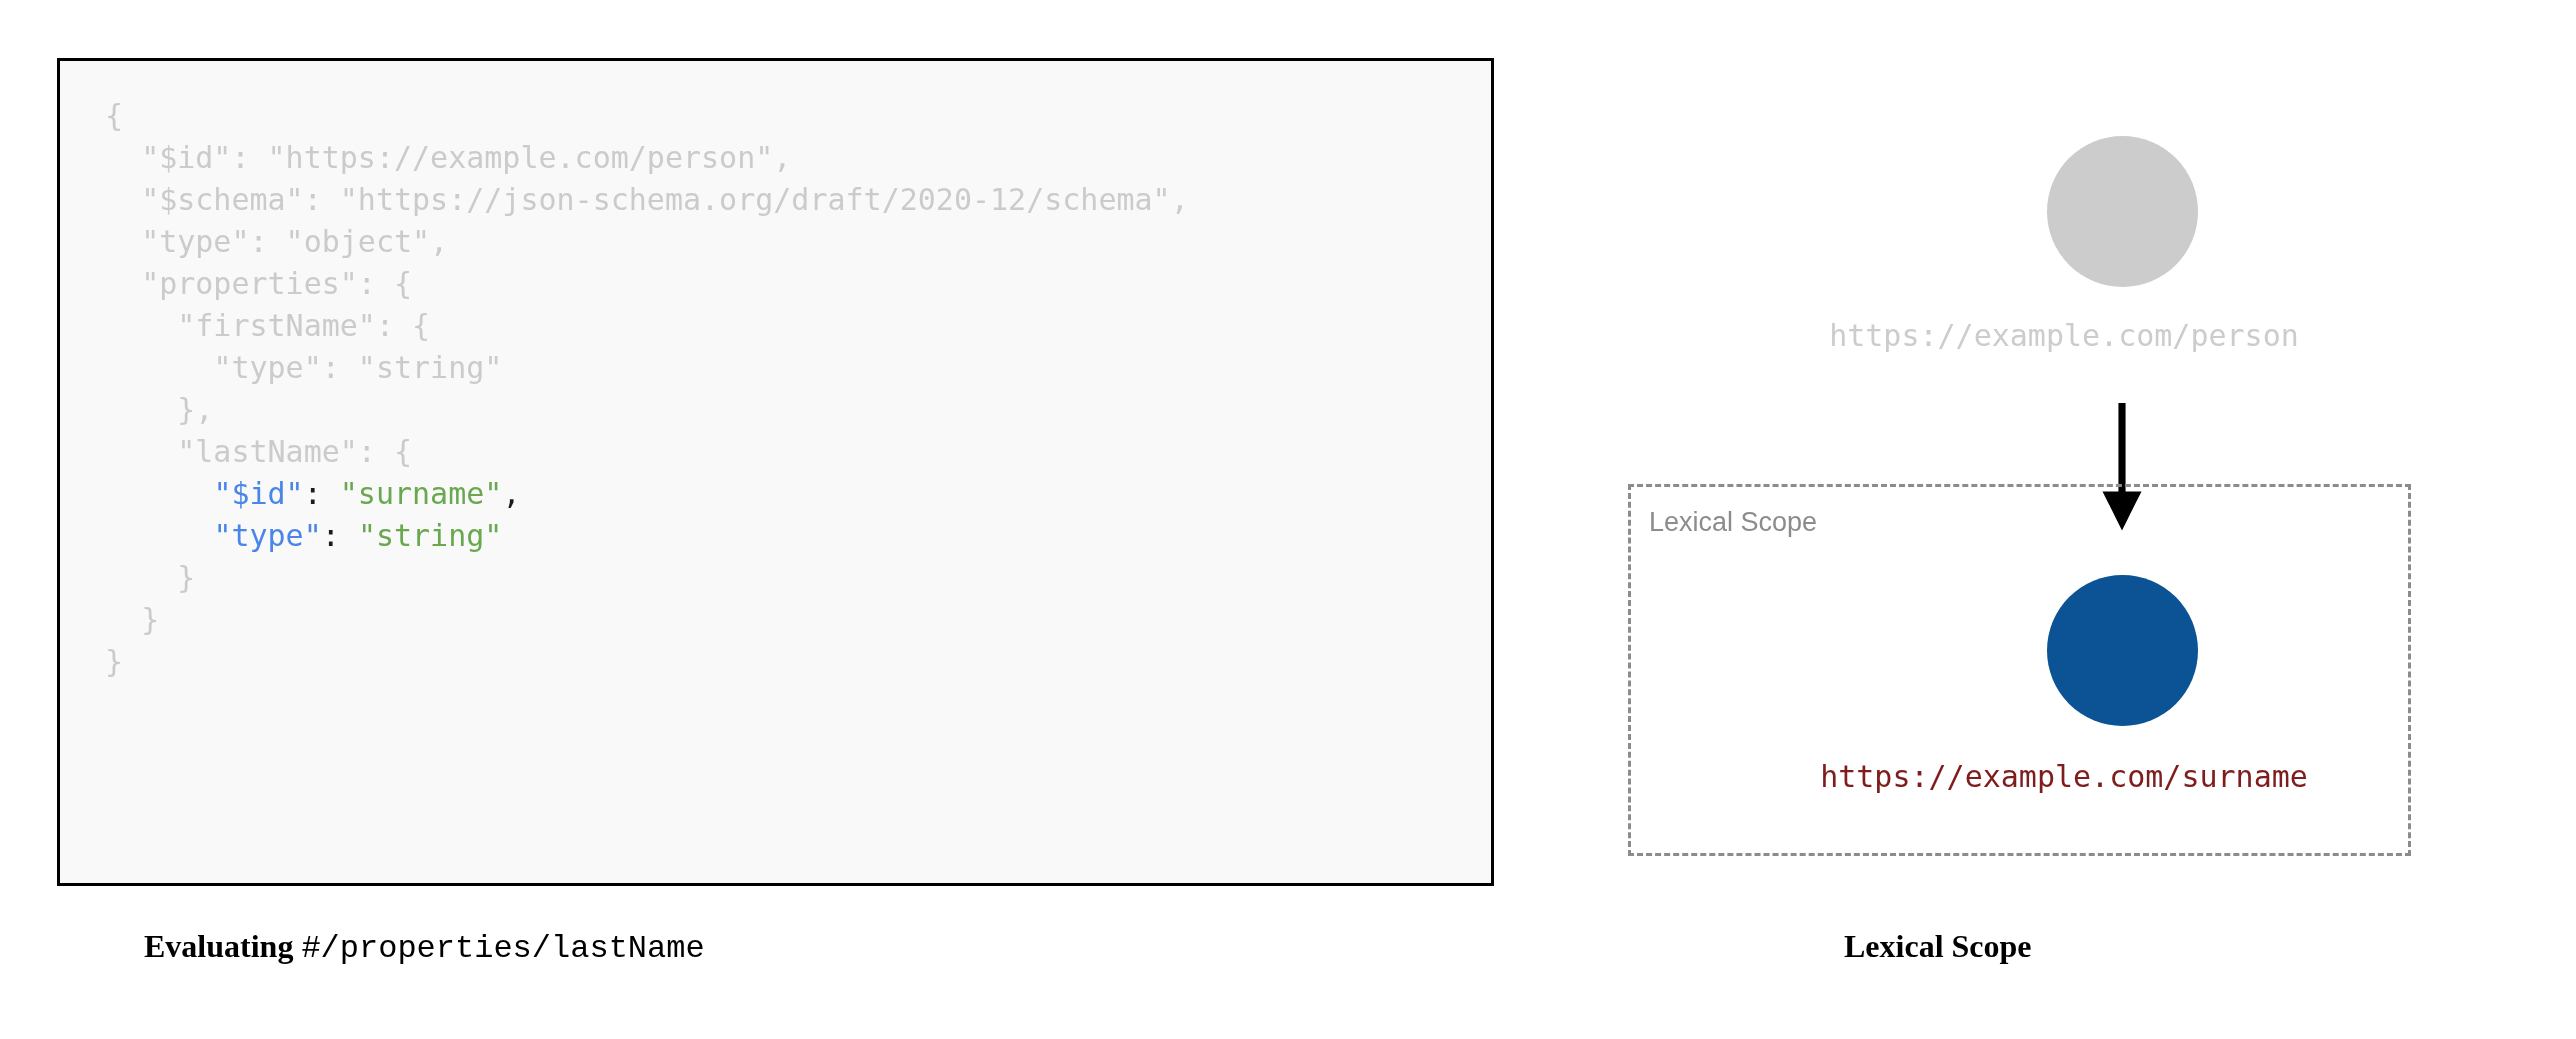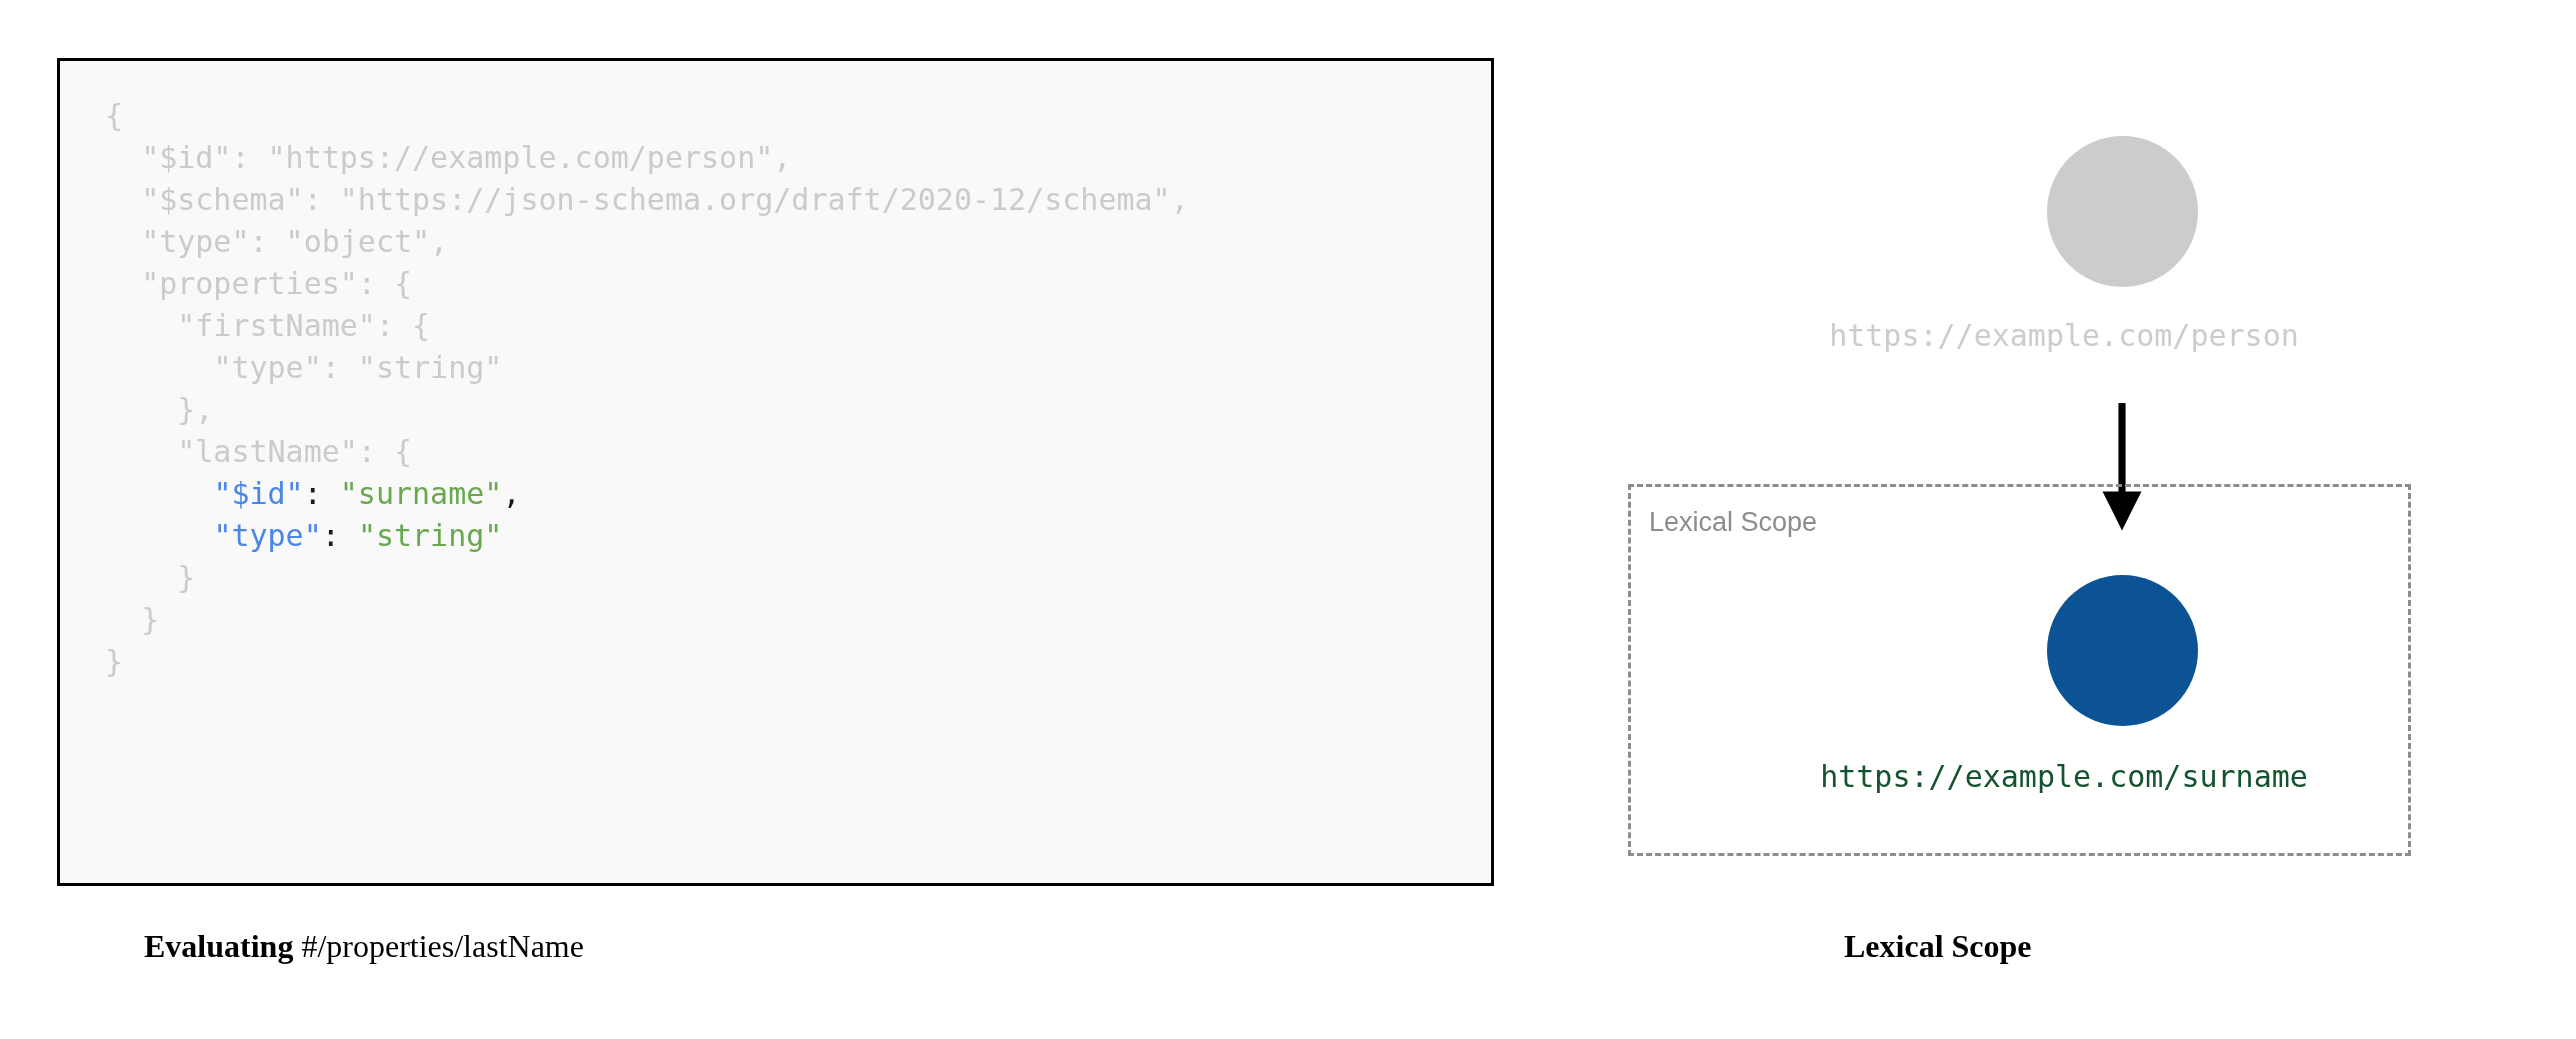--- a/index.html
+++ b/index.html
@@ -57,21 +57,21 @@
     color: #000000;
     white-space: nowrap;
   }
   #caption-left  { left: 144px;  top: 928px; }
   #caption-right { left: 1845px; top: 928px; }
   .cap-bold {
     font-family: Liberation Serif, serif;
     font-weight: bold;
   }
   .cap-mono {
-    font-family: Liberation Serif, serif;
+    font-family: Liberation Mono, monospace;
     font-weight: normal;
   }
 
   
   #right-panel {
     position: absolute;
     left: 1552px; top: 0;
     width: 1024px;
     height: 859px;
   }
@@ -134,21 +134,21 @@
     background: #0b5394;
   }
   #node-surname-label {
     position: absolute;
     left: 0px;
     top: 759px;
     width: 1024px;
     text-align: center;
     font-family: "DejaVu Sans Mono", "Liberation Mono", monospace;
     font-size: 30px;
-    color: #14532d;
+    color: #7f1d1d;
     white-space: nowrap;
   }
 </style>
 </head>
 <body>
 
 <div id="left-panel">
 
   <div id="code-block">
     <pre id="code-listing"><span class="code-line"><span class="tok-dim"></span><span class="tok-dim">{</span></span><span class="code-line"><span class="tok-dim">  </span><span class="tok-dim">"$id": "https://example.com/person",</span></span><span class="code-line"><span class="tok-dim">  </span><span class="tok-dim">"$schema": "https://json-schema.org/draft/2020-12/schema",</span></span><span class="code-line"><span class="tok-dim">  </span><span class="tok-dim">"type": "object",</span></span><span class="code-line"><span class="tok-dim">  </span><span class="tok-dim">"properties": {</span></span><span class="code-line"><span class="tok-dim">    </span><span class="tok-dim">"firstName": {</span></span><span class="code-line"><span class="tok-dim">      </span><span class="tok-dim">"type": "string"</span></span><span class="code-line"><span class="tok-dim">    </span><span class="tok-dim">},</span></span><span class="code-line"><span class="tok-dim">    </span><span class="tok-dim">"lastName": {</span></span><span class="code-line"><span class="tok-dim">      </span><span class="tok-key">"$id"</span><span class="tok-punct">: </span><span class="tok-str">"surname"</span><span class="tok-punct">,</span></span><span class="code-line"><span class="tok-dim">      </span><span class="tok-key">"type"</span><span class="tok-punct">: </span><span class="tok-str">"string"</span></span><span class="code-line"><span class="tok-dim">    </span><span class="tok-dim">}</span></span><span class="code-line"><span class="tok-dim">  </span><span class="tok-dim">}</span></span><span class="code-line"><span class="tok-dim"></span><span class="tok-dim">}</span></span></pre>

